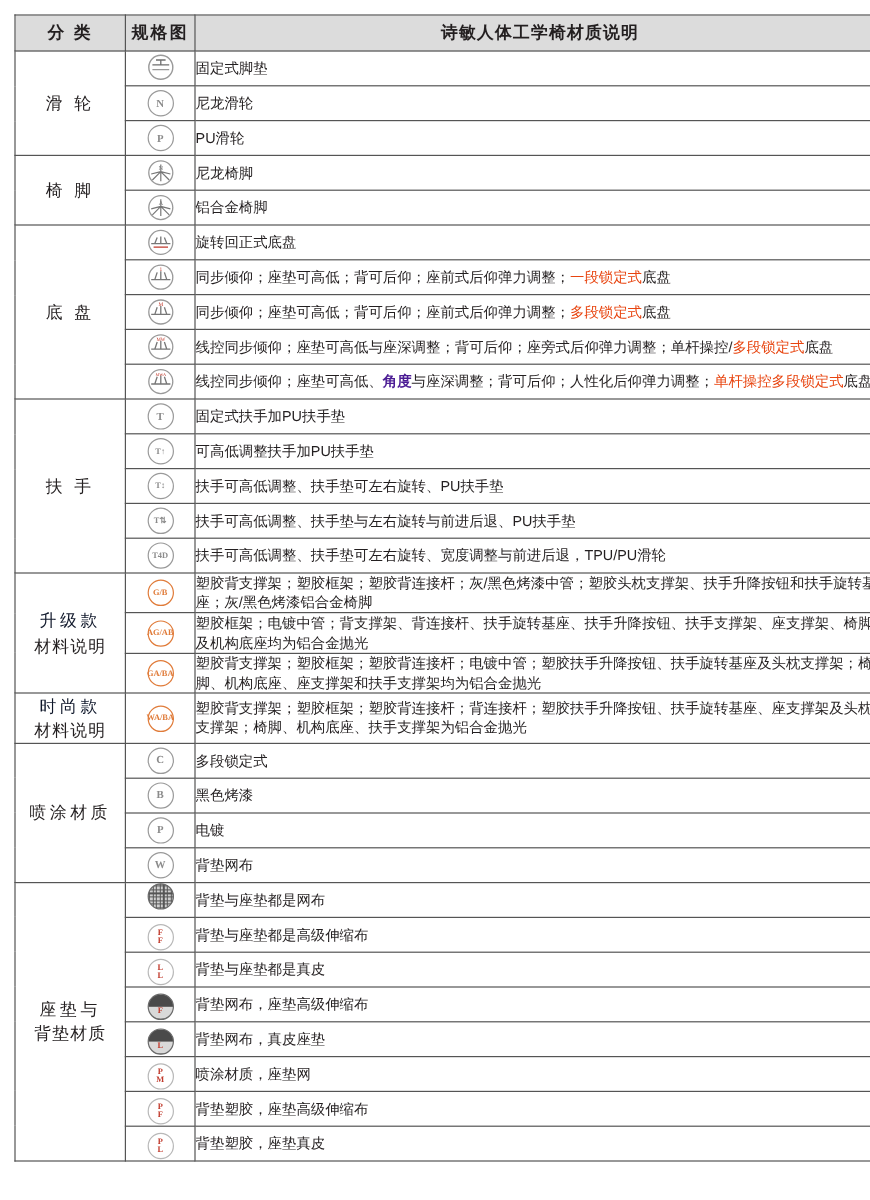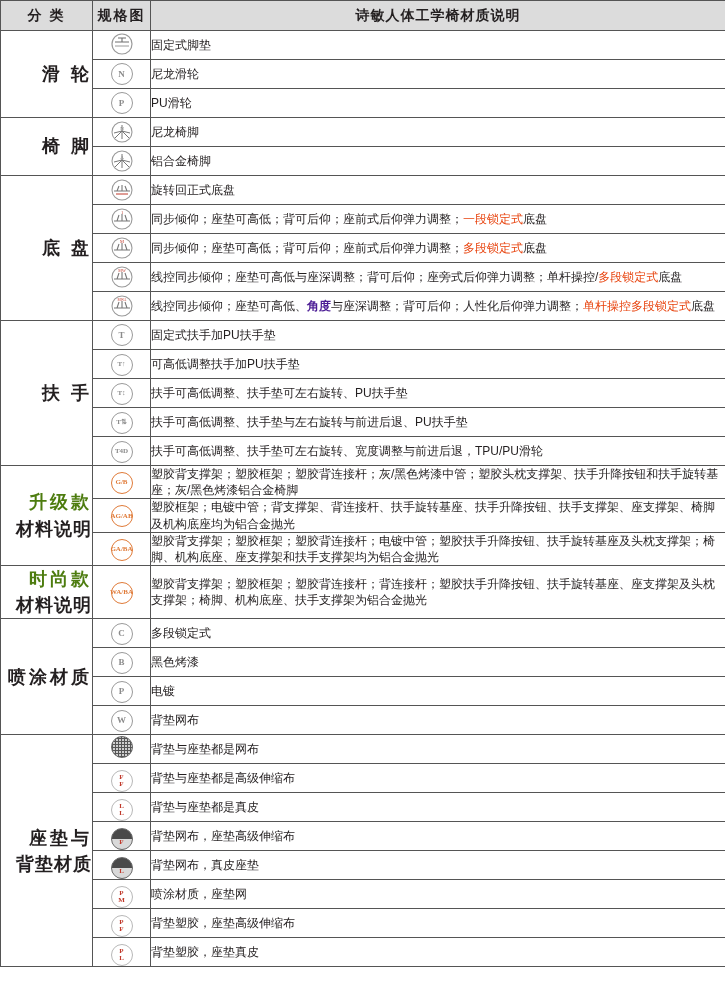--- a/index.html
+++ b/index.html
@@ -9,21 +9,21 @@
     background: #ffffff;
   }
   body {
     width: 725px;
     font-family: "Liberation Sans", "DejaVu Sans", sans-serif;
     color: #231f20;
     -webkit-font-smoothing: antialiased;
   }
   .sheet {
     width: 725px;
-    padding: 0;
+    padding: 12px;
   }
   table.spec {
     width: 725px;
     border-collapse: collapse;
     table-layout: fixed;
   }
   table.spec td, table.spec th {
     border: 1px solid #555;
     padding: 0;
     vertical-align: middle;
@@ -38,32 +38,32 @@
     font-size: 14px;
     font-weight: bold;
     text-align: center;
     height: 30px;
     letter-spacing: 2px;
     color: #231f20;
   }
   thead th.desc-head { letter-spacing: 1px; }
 
   td.cat {
-    text-align: right;
-    font-size: 18px;
-    font-weight: bold;
+    text-align: center;
+    font-size: 14px;
+    font-weight: normal;
     letter-spacing: 3px;
     background: #fff;
     line-height: 1.45;
   }
   td.cat .sub {
     display: block;
     letter-spacing: 1px;
   }
-  td.cat .hl { color: #4d7c0f; }
+  td.cat .hl { color: #0f172a; }
 
   td.icon {
     text-align: center;
     height: 29px;
     padding: 2px 0;
     background: #fff;
   }
   td.desc {
     font-size: 12px;
     padding: 4px 8px 4px 8px;

